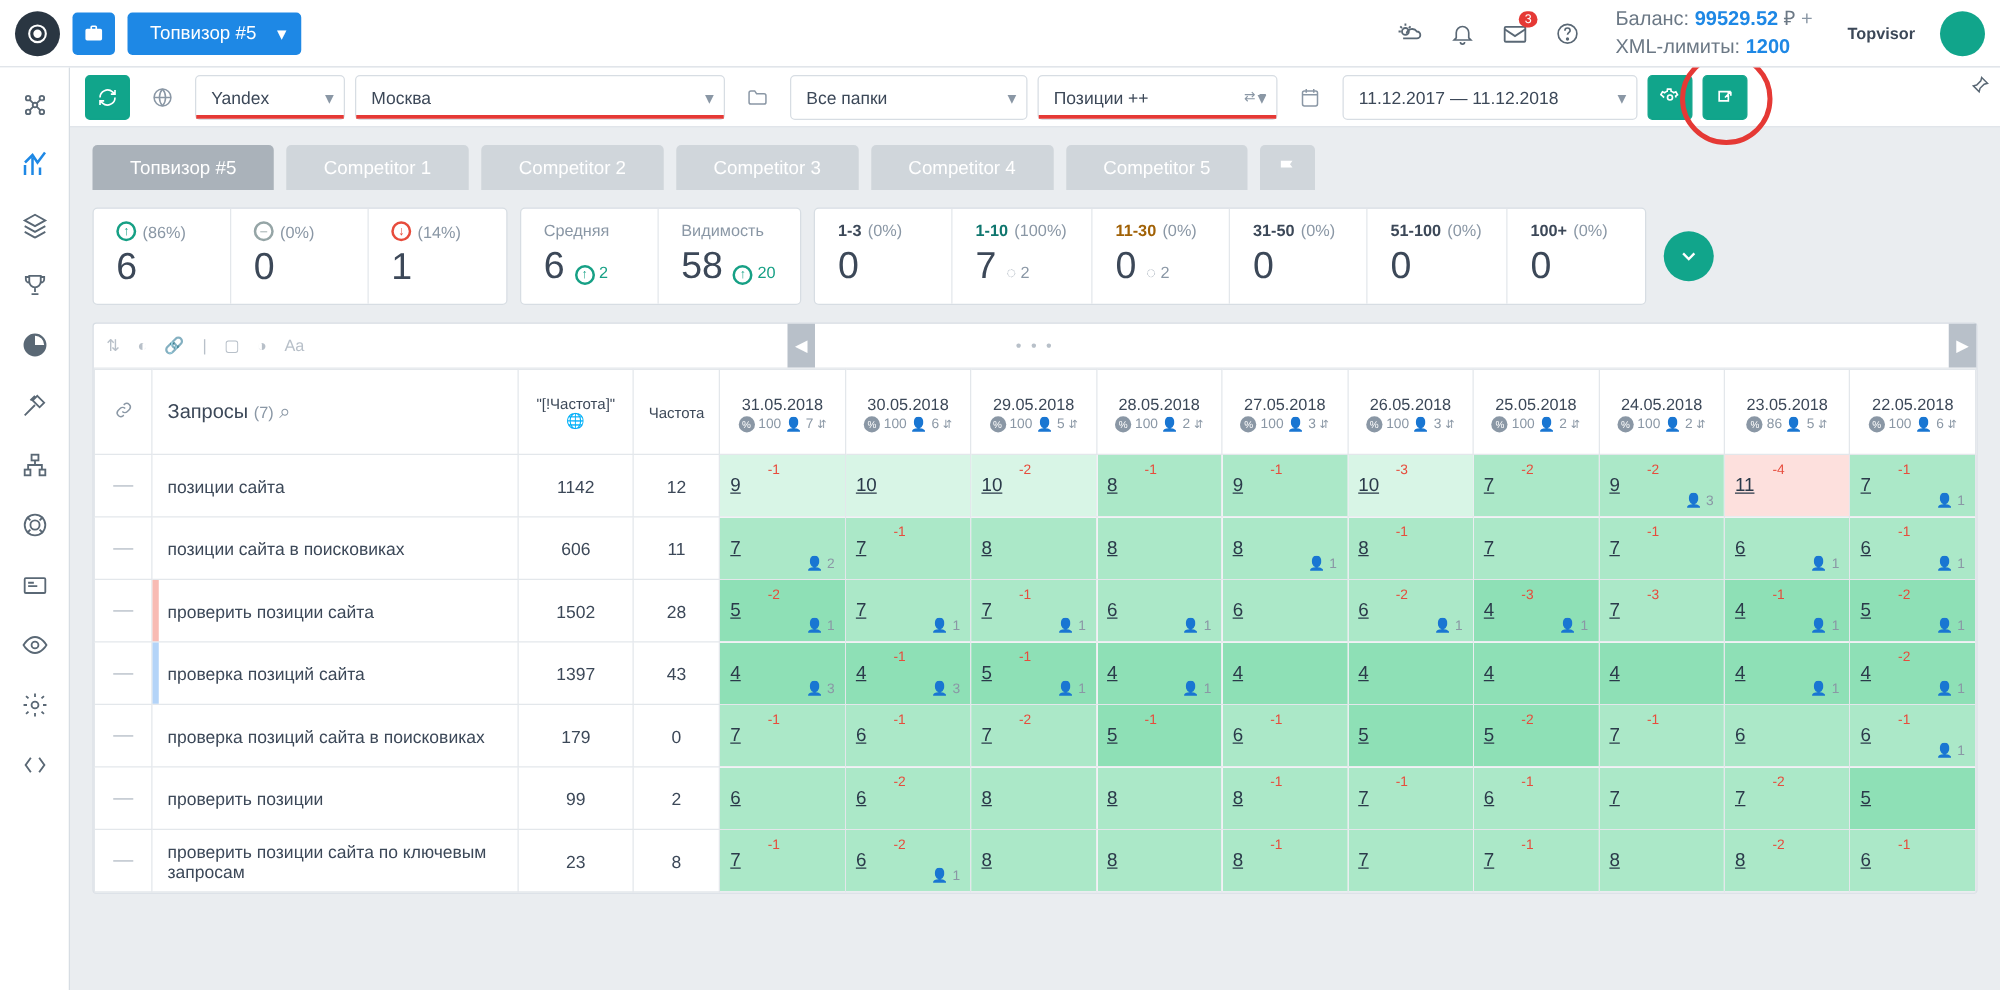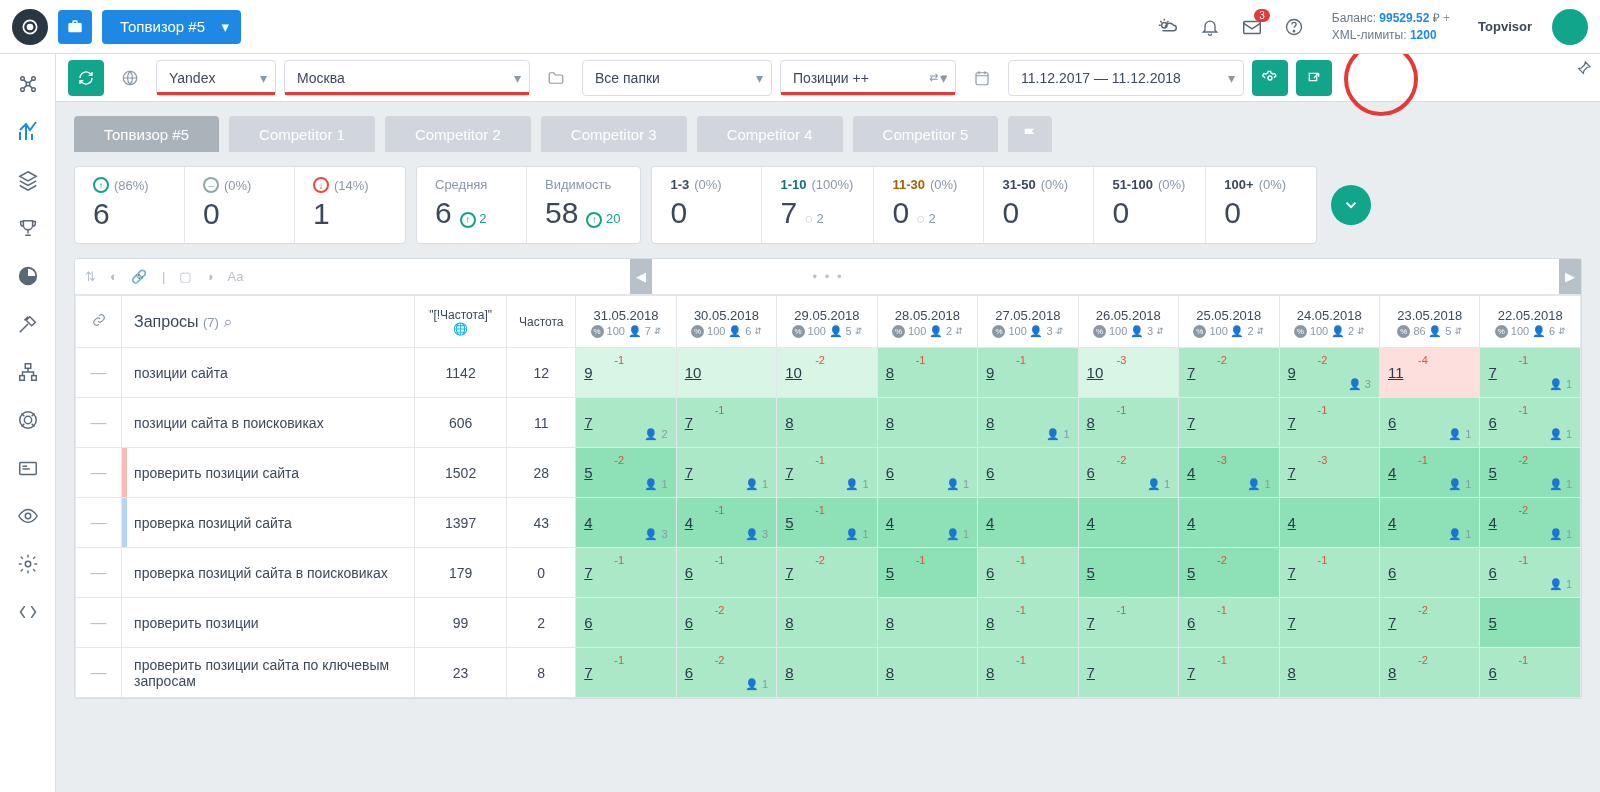--- a/index.html
+++ b/index.html
@@ -5,21 +5,21 @@
 *{box-sizing:border-box;margin:0;padding:0;font-family:Arial,Helvetica,sans-serif}
 body{background:#eaedf0;color:#3c4858;font-size:13px;overflow:hidden}
 .topbar{height:54px;background:#fff;border-bottom:1px solid #d7dde3;display:flex;align-items:center;padding:0 12px;gap:10px}
 .logo{width:36px;height:36px;border-radius:50%;background:#2a3642;display:flex;align-items:center;justify-content:center;color:#fff;font-weight:bold}
 .briefcase{width:34px;height:34px;background:#1e88e5;border-radius:4px;display:flex;align-items:center;justify-content:center;color:#fff}
 .proj-dd{height:34px;background:#1e88e5;color:#fff;border-radius:4px;display:flex;align-items:center;padding:0 36px 0 18px;font-size:15px;position:relative;cursor:pointer}
 .proj-dd::after{content:"▾";position:absolute;right:12px}
 .spacer{flex:1}
 .top-icon{width:32px;height:32px;display:flex;align-items:center;justify-content:center;color:#5a6875;cursor:pointer;position:relative}
 .badge{position:absolute;top:-2px;right:-2px;background:#e53935;color:#fff;font-size:10px;border-radius:8px;padding:1px 5px}
-.balance-block{font-size:12px;color:#6b7885;line-height:1.35;margin-left:12px}
+.balance-block{font-size:16px;color:#6b7885;line-height:1.35;margin-left:12px}
 .balance-block .val{color:#1e88e5;font-weight:600}
 .user-name{font-weight:700;margin-left:18px}
 .avatar{width:36px;height:36px;border-radius:50%;background:#11a58b;margin-left:10px}
 
 .shell{display:flex;height:calc(100vh - 54px)}
 .sidenav{width:56px;background:#fff;border-right:1px solid #d7dde3;display:flex;flex-direction:column;align-items:center;padding-top:8px;gap:4px}
 .sidenav .nav-item{width:44px;height:44px;display:flex;align-items:center;justify-content:center;color:#5a6875;border-radius:4px;cursor:pointer}
 .sidenav .nav-item.active{color:#1e88e5}
 
 .main{flex:1;display:flex;flex-direction:column;overflow:hidden}
@@ -61,21 +61,21 @@
 .table-toolbar .scroll-right{position:absolute;right:0;width:22px;height:100%;background:#b8c0c9;color:#fff;display:flex;align-items:center;justify-content:center}
 
 table{border-collapse:collapse;width:100%;table-layout:fixed}
 th,td{border:1px solid #e3e7eb;padding:0;vertical-align:middle}
 .col-toggle{width:44px}
 .col-query{width:280px}
 .col-freq{width:88px}
 .col-visits{width:66px}
 .col-date{width:96px}
 th{background:#fff;font-weight:400;color:#3c4858;font-size:13px}
-.th-date{height:52px}
+.th-date{height:68px}
 .th-date .d{font-size:13px;padding:2px 0}
 .th-date .sub{font-size:11px;color:#8a97a5;display:flex;align-items:center;justify-content:center;gap:3px}
 .pct-ic{display:inline-flex;width:13px;height:13px;border-radius:50%;background:#8a97a5;color:#fff;font-size:8px;align-items:center;justify-content:center}
 .th-query{text-align:left;padding:0 12px;font-size:16px}
 .th-freq{font-size:12px;text-align:center;padding:4px}
 td.toggle{text-align:center;color:#b8c0c9;font-size:16px}
 td.query{text-align:left;padding:8px 12px;font-size:14px;position:relative}
 .qmark{position:absolute;left:0;top:0;bottom:0;width:5px}
 td.num{text-align:center;font-size:14px}
 td.pos{padding:6px 8px;position:relative;height:50px}
@@ -232,33 +232,33 @@
       <div class="icon-btn" style="border:none">
           <svg width="18" height="18" viewBox="0 0 24 24" fill="none" stroke="#8a97a5" stroke-width="1.6">
             <circle cx="12" cy="12" r="9"></circle>
             <path d="M3 12h18M12 3a14 14 0 010 18M12 3a14 14 0 000 18"></path>
           </svg>
         </div>
       <div class="dd underlined" style="width:120px">
           <span>Yandex</span>
           <span class="redline"></span>
         </div>
-      <div class="dd underlined" style="width:246px">
+      <div class="dd underlined" style="width:296px">
           <span>Москва</span>
           <span class="redline"></span>
         </div>
       <div class="icon-btn" style="border:none">
           <svg width="18" height="18" viewBox="0 0 24 24" fill="none" stroke="#8a97a5" stroke-width="1.6">
             <path d="M3 7a2 2 0 012-2h4l2 3h8a2 2 0 012 2v7a2 2 0 01-2 2H5a2 2 0 01-2-2z"></path>
           </svg>
         </div>
       <div class="dd" style="width:190px">
           <span>Все папки</span>
         </div>
-      <div class="dd underlined" style="width:176px;padding-right:32px">
+      <div class="dd underlined" style="width:192px;padding-right:32px">
           <span>Позиции ++</span>
           <span class="carets">⇄ ▾</span>
           <span class="redline"></span>
         </div>
       <div class="icon-btn" style="border:none">
           <svg width="18" height="18" viewBox="0 0 24 24" fill="none" stroke="#8a97a5" stroke-width="1.6">
             <rect x="4" y="5" width="16" height="16" rx="2"></rect>
             <path d="M4 9h16M8 3v4M16 3v4"></path>
           </svg>
         </div>

